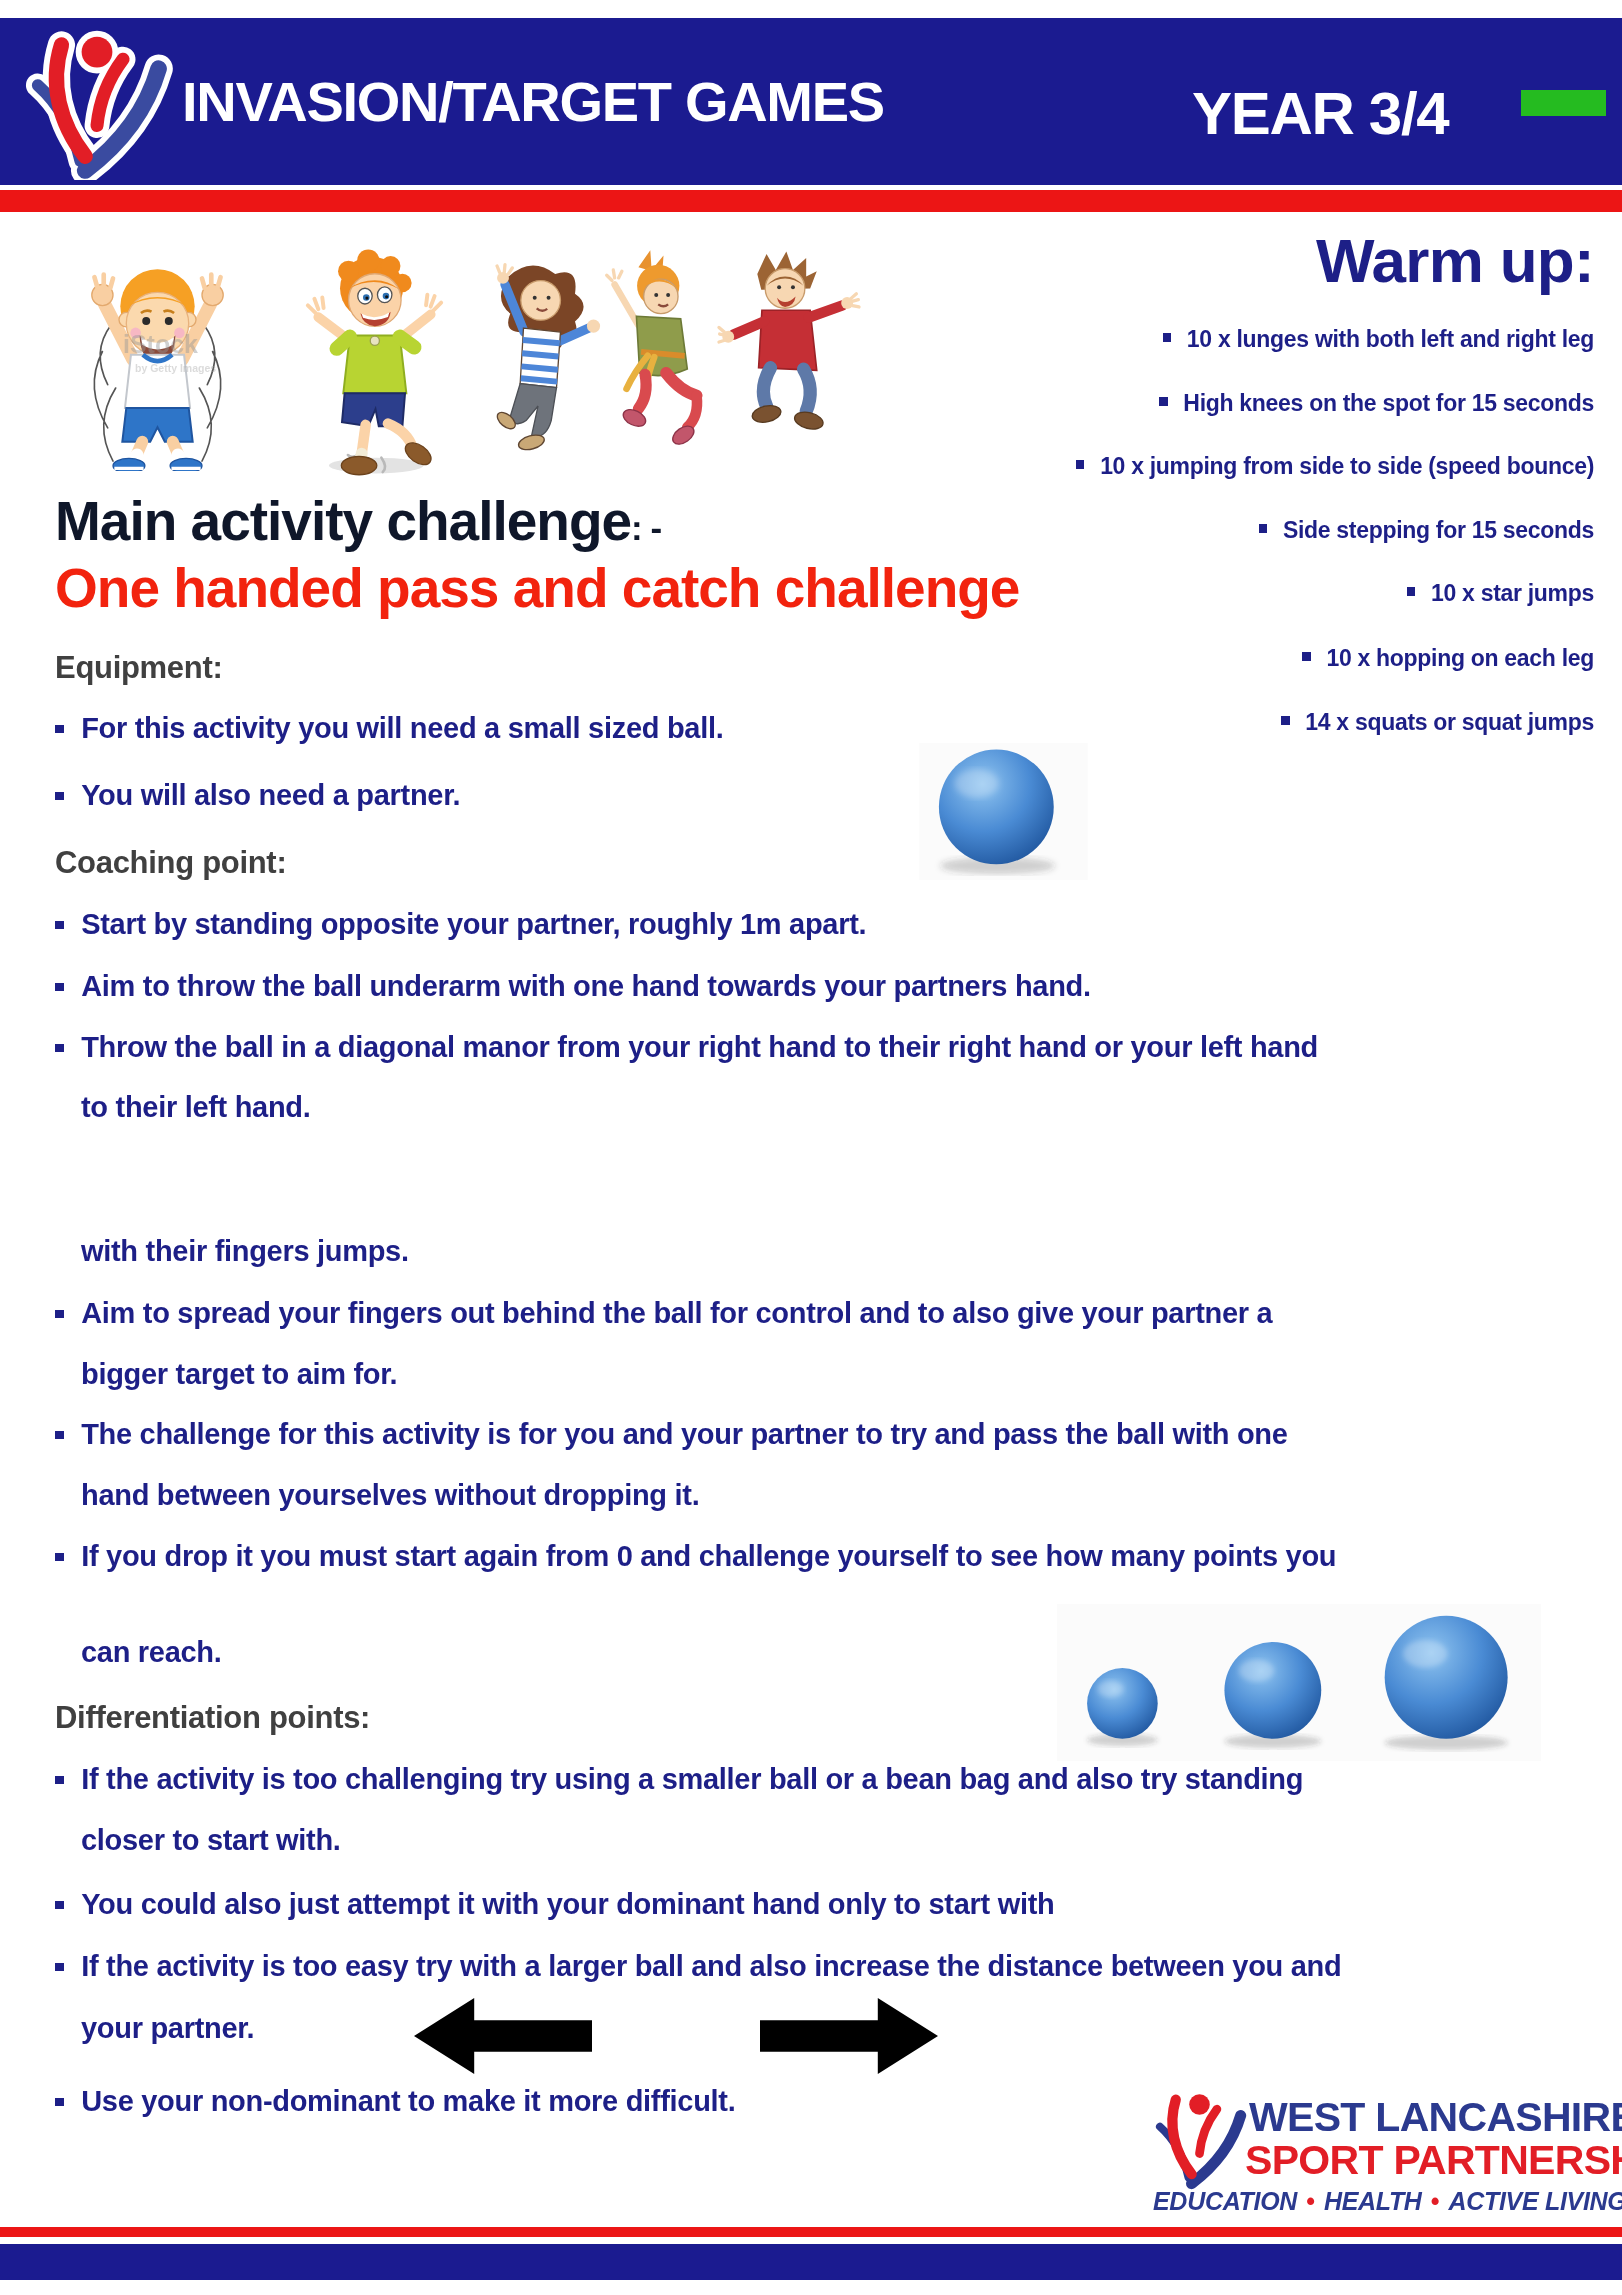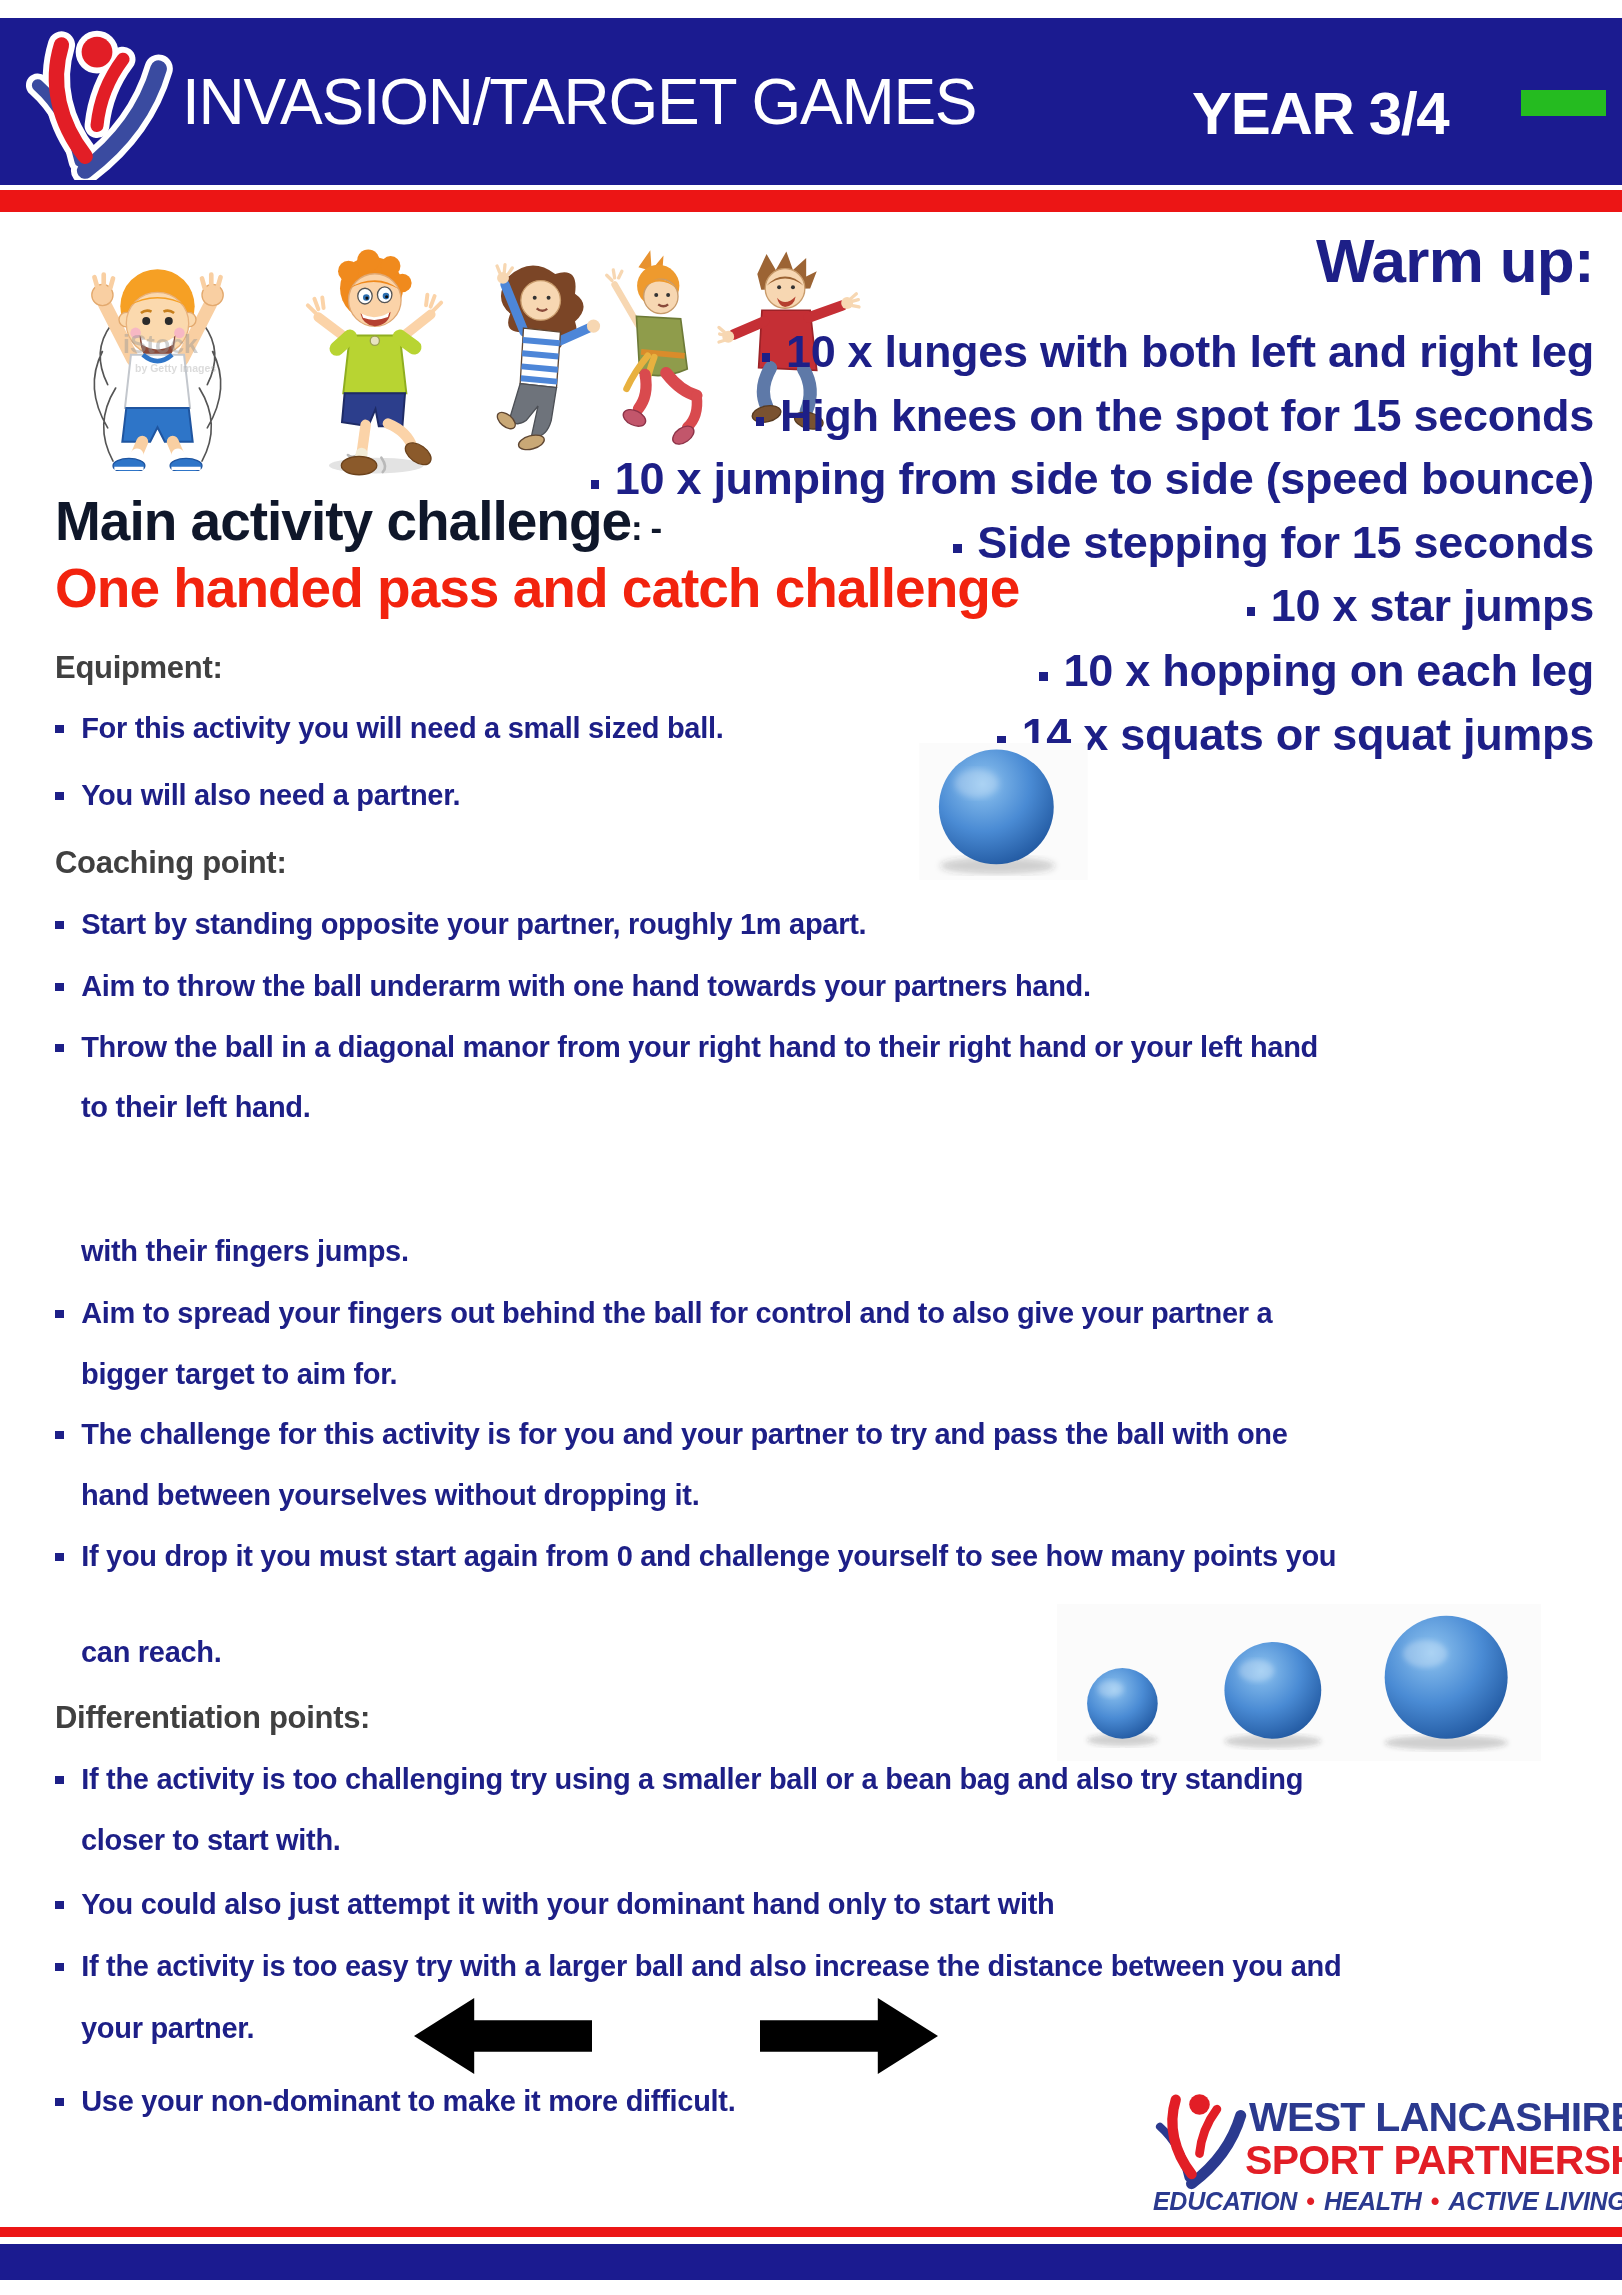--- a/index.html
+++ b/index.html
@@ -3,30 +3,30 @@
 <meta charset="utf-8">
 <style>
   html,body{margin:0;padding:0;background:#9a9a9a;}
   .page{position:relative;width:1623px;height:2295px;background:#ffffff;overflow:hidden;
         font-family:"Liberation Sans",sans-serif;}
   .abs{position:absolute;}
 
   
   .band{position:absolute;left:0;top:18.3px;width:1623px;height:167px;background:#1B1B90;}
   .hdr-title{position:absolute;left:182px;top:18.3px;height:167px;display:flex;align-items:center;
-             color:#ffffff;font-size:64px;font-weight:400;letter-spacing:-1.3px;white-space:nowrap;}
+             color:#ffffff;font-size:56px;font-weight:700;letter-spacing:-1.3px;white-space:nowrap;}
   .hdr-year{position:absolute;left:1192px;top:18.3px;height:191px;display:flex;align-items:center;
             color:#ffffff;font-size:60px;font-weight:700;letter-spacing:-1.3px;white-space:nowrap;}
   .green-block{position:absolute;left:1521px;top:90px;width:85px;height:26px;background:#25BB20;}
   .stripe-red-top{position:absolute;left:0;top:190px;width:1623px;height:21.6px;background:#EC1515;}
 
   
   .wu-head{position:absolute;right:29px;top:225px;color:#1D1F87;font-size:62px;font-weight:700;
            letter-spacing:-0.7px;white-space:nowrap;}
-  .witem{position:absolute;right:29px;color:#1D1F87;font-size:45px;font-weight:700;
+  .witem{position:absolute;right:29px;color:#1D1F87;font-size:23px;font-weight:700;
          letter-spacing:-0.3px;white-space:nowrap;}
   .witem::before{content:"";display:inline-block;width:8.5px;height:8.5px;background:#1D1F87;
                  margin-right:15.7px;margin-bottom:5.2px;}
 
   
   .main-head{position:absolute;left:55px;top:489px;color:#0f172a;font-size:55px;font-weight:700;
              letter-spacing:-1px;white-space:nowrap;}
   .main-head .suffix{font-size:35px;font-weight:700;}
   .sub-head{position:absolute;left:55px;top:556px;color:#F2230E;font-size:55px;font-weight:700;
             letter-spacing:-1px;white-space:nowrap;}

